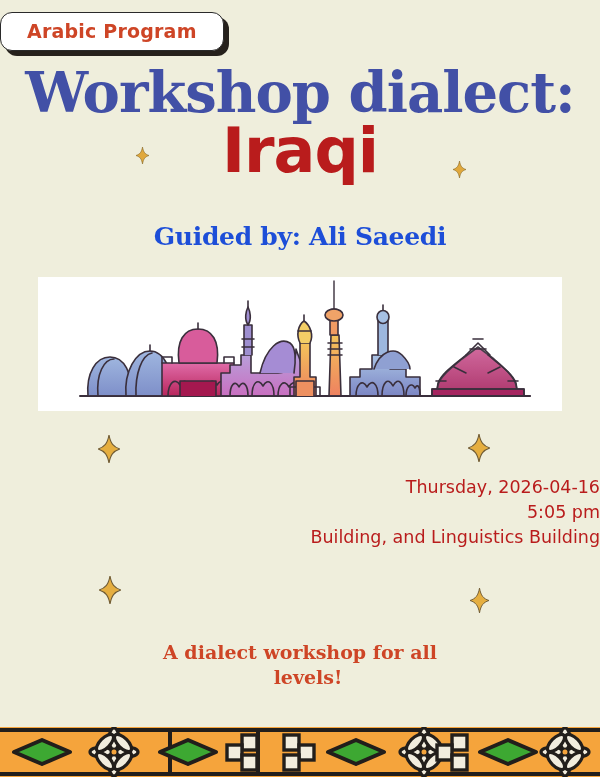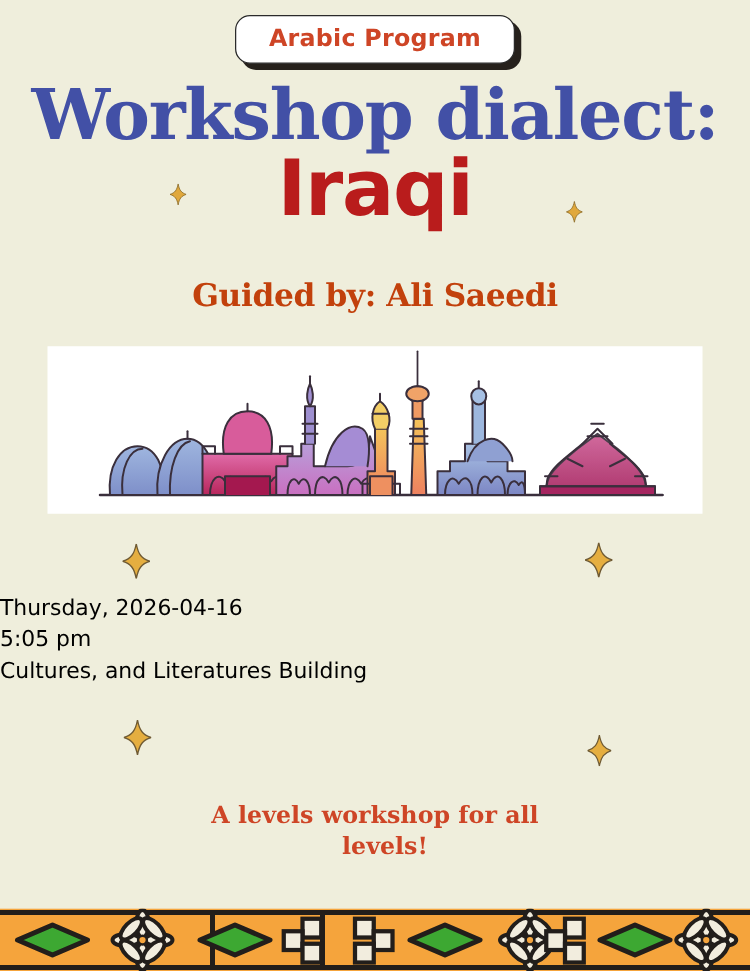--- a/index.html
+++ b/index.html
@@ -5,21 +5,21 @@
   html,body{margin:0;padding:0;}
   body{
     width:600px;height:777px;overflow:hidden;
     background:#EFEEDC;
     font-family:"Liberation Sans", sans-serif;
     position:relative;
   }
   .poster{position:absolute;inset:0;background:#EFEEDC;}
 
   
-  .badge-wrap{position:absolute;left:0;right:0;top:12px;display:flex;justify-content:center;}
+  .badge-wrap{position:absolute;left:0;right:0;top:12px;display:flex;justify-content:flex-start;}
   .badge{
     position:relative;
     background:#FFFFFF;
     border:1.5px solid #2A2A2A;
     border-radius:12px;
     padding:7px 26px 8px 26px;
     box-shadow:5px 5px 0 #26211C;
   }
   .badge span{
     display:block;
@@ -48,39 +48,39 @@
     color:#b91c1c;
     font-family:"DejaVu Sans", sans-serif;
     font-weight:bold;
     font-size:62px;
     line-height:1.0;
     letter-spacing:-1px;
   }
   .guide{
     position:absolute;top:222px;left:0;right:0;
     text-align:center;
-    color:#c2410c;
+    color:#1d4ed8;
     font-family:"DejaVu Serif", serif;
     font-weight:bold;
     font-size:25px;
     letter-spacing:-.3px;
   }
 
   
   .art-panel{
     position:absolute;left:38px;top:277px;width:524px;height:134px;
     background:#FFFFFF;
   }
   .art-panel svg{display:block;width:100%;height:100%;}
 
   
   .details{
     position:absolute;top:475px;left:0;right:0;
-    text-align:left;
-    color:#000000;
+    text-align:right;
+    color:#b91c1c;
     font-family:"DejaVu Sans", sans-serif;
     font-size:17.5px;
     line-height:1.42;
   }
   .details div{white-space:nowrap;}
 
   
   .tagline{
     position:absolute;top:640px;left:0;right:0;
     text-align:center;
@@ -218,25 +218,25 @@
         <path d="M394 112 L486 112 L486 119 L394 119 Z"></path>
         <path d="M398 104 L408 104 M470 104 L480 104"></path>
         <path d="M390 119 L492 119"></path>
       </g>
     </svg>
   </div>
 
   <div class="details">
     <div>Thursday, 2026-04-16</div>
     <div>5:05 pm</div>
-    <div>Cultures, and Literatures Building</div>
+    <div>Building, and Linguistics Building</div>
   </div>
 
   <div class="tagline">
-    <span>A levels workshop for all</span>
+    <span>A dialect workshop for all</span>
     <span class="l2">levels!</span>
   </div>
 
   <div class="spark" style="left:136px;top:147px">
     <svg width="13" height="17" viewBox="0 0 20 26">
         <path d="M10 0 C11.5 8 14 11 20 13 C14 15 11.5 18 10 26 C8.5 18 6 15 0 13 C6 11 8.5 8 10 0Z" fill="#E0A83C" stroke="#8A6B2A" stroke-width="1"></path>
       </svg>
   </div>
   <div class="spark" style="left:453px;top:161px">
     <svg width="13" height="17" viewBox="0 0 20 26">

